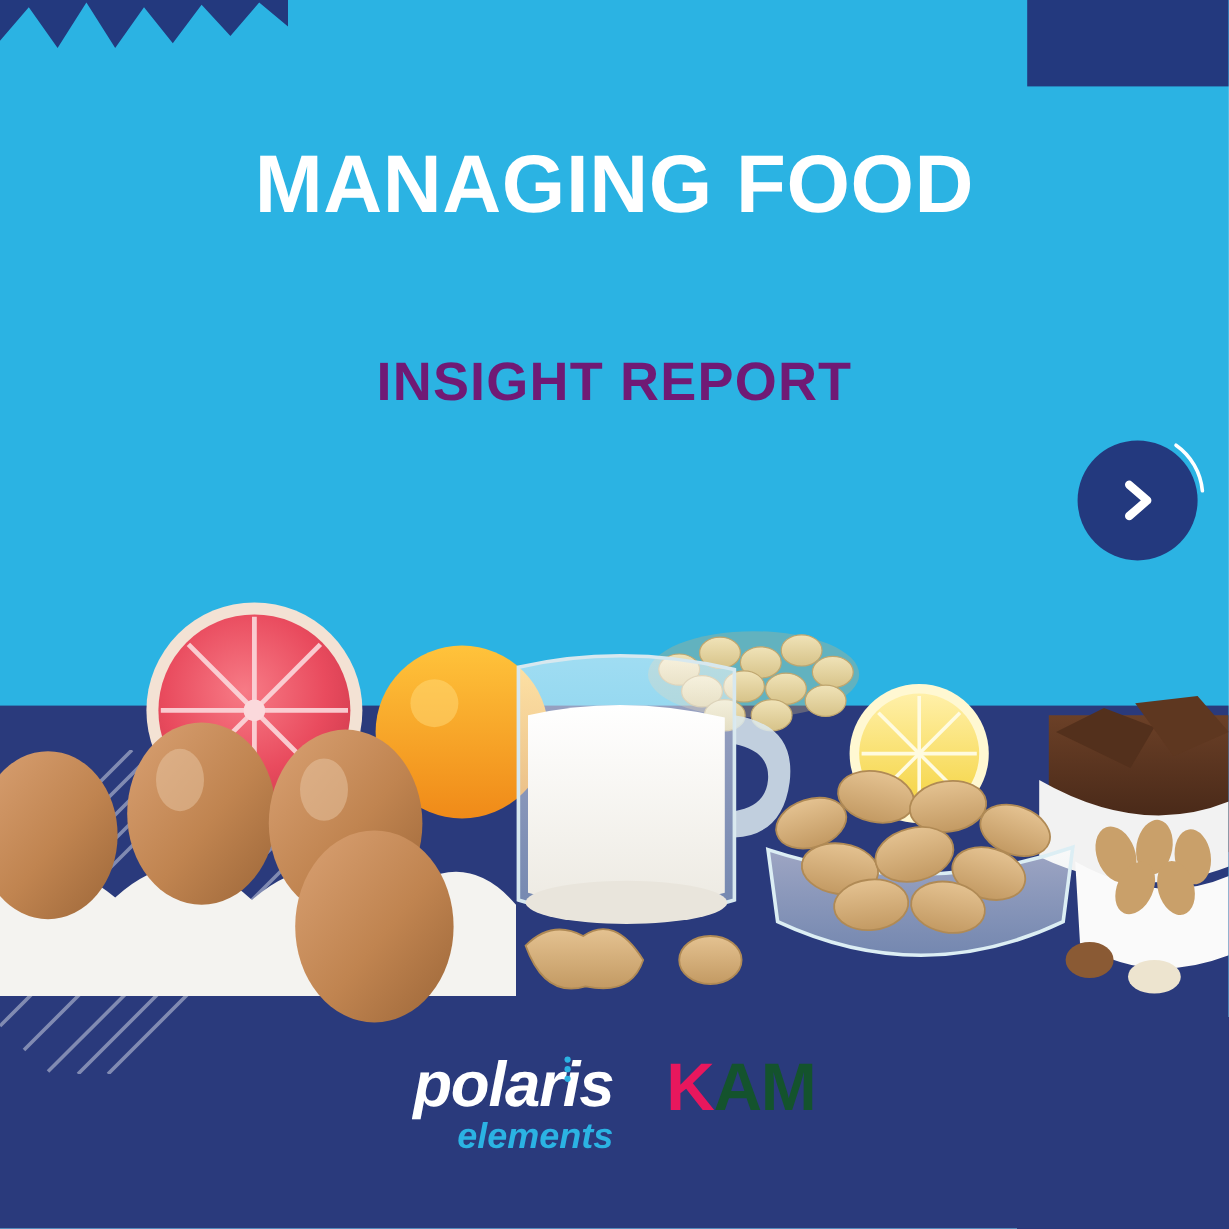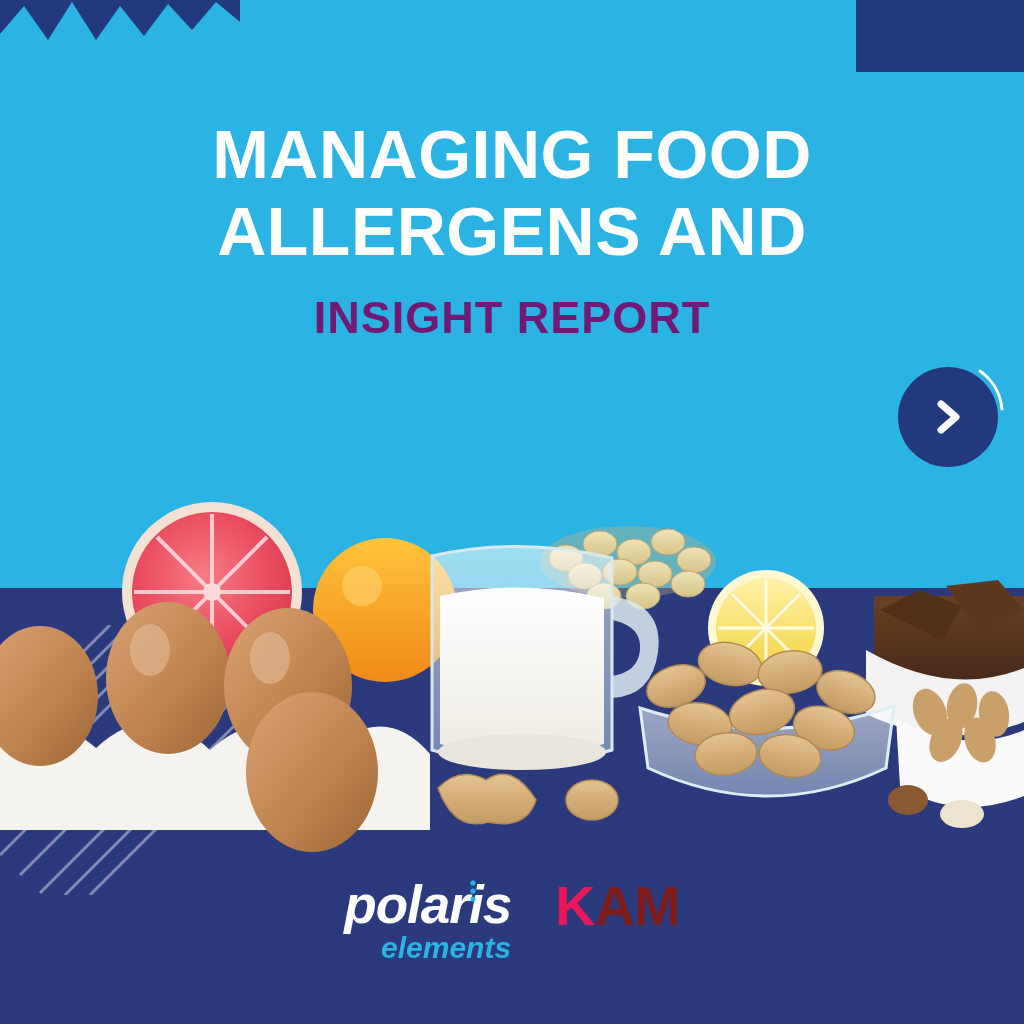--- a/index.html
+++ b/index.html
@@ -137,21 +137,21 @@
     left: 122px; top: 2px;
     width: 14px; height: 22px;
   }
   .kam {
     font-size: 56px;
     font-weight: bold;
     letter-spacing: -1px;
     line-height: 1;
   }
   .kam .k { color: #E8175D; }
-  .kam .am { color: #7f1d1d; }
+  .kam .am { color: #14532d; }
 </style>
 </head>
 <body>
 
 <div class="canvas">
 
   <div class="bg-top"></div>
   <div class="bg-bottom"></div>
   <div class="corner-block"></div>
 
@@ -170,21 +170,21 @@
       <line x1="30" y1="250" x2="250" y2="30"></line>
       <line x1="50" y1="268" x2="250" y2="68"></line>
       <line x1="75" y1="270" x2="250" y2="95"></line>
       <line x1="100" y1="270" x2="250" y2="120"></line>
     </g>
   </svg>
 
   <div class="headline-wrap">
     <h1 class="headline">
       <span>MANAGING FOOD</span><br>
-      <span>ALLERGENS AND</span><br>
+      <br>
     </h1>
     <div class="subhead">INSIGHT REPORT</div>
   </div>
 
   <svg class="arrow-arc" viewBox="0 0 112 112">
     <path d="M84 6 A52 52 0 0 1 106 44" stroke="#ffffff" stroke-width="3" fill="none" stroke-linecap="round"></path>
   </svg>
   <div class="arrow-btn">
     <svg width="44" height="44" viewBox="0 0 44 44">
       <path d="M15 9 L30 22 L15 35" stroke="#ffffff" stroke-width="7" fill="none" stroke-linecap="round" stroke-linejoin="round"></path>

